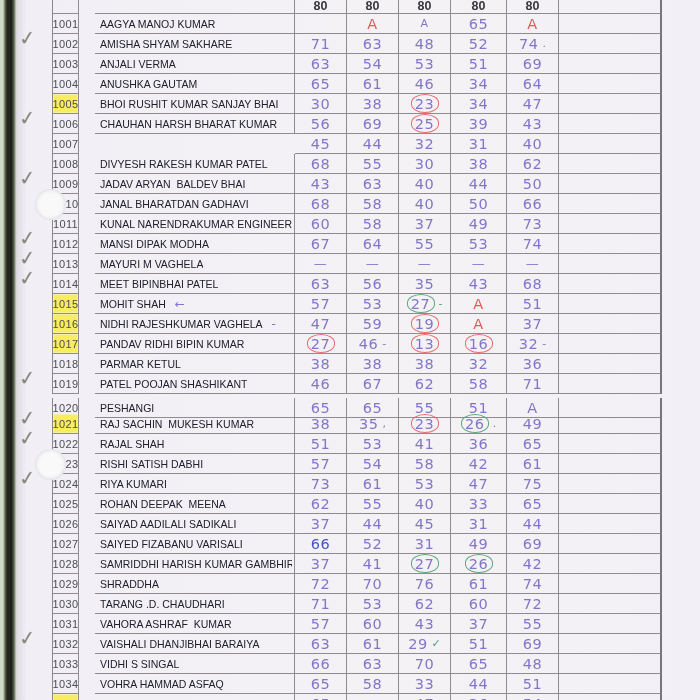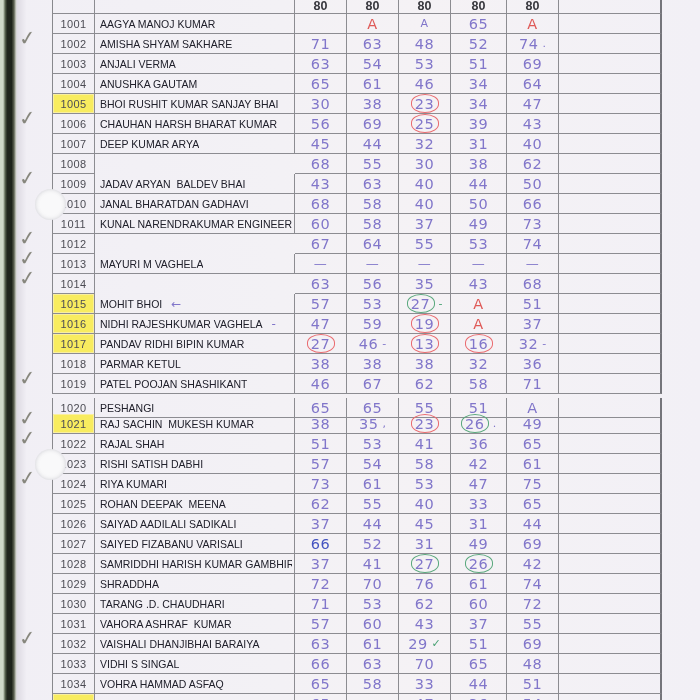--- a/index.html
+++ b/index.html
@@ -18,21 +18,21 @@
     background:linear-gradient(90deg,#dddae2,#f2f0f6);
   }
   #grid{position:absolute;left:52px;top:0;width:610px;height:700px;}
   .row{position:absolute;left:0;width:610px;height:20px;}
   .hrow{height:14px;}
   .cell{
     position:absolute;top:0;height:100%;box-sizing:border-box;
     border-right:1px solid #8c8c91;border-bottom:1px solid #8c8c91;
     display:flex;align-items:center;justify-content:center;overflow:visible;
   }
-  .c-roll{left:0;width:43px;border-left:1px solid #88888d;}
+  .c-roll{left:0;width:27px;border-left:1px solid #88888d;}
   .c-name{left:43px;width:200px;justify-content:flex-start;padding-left:5px;}
   .c-m0{left:243px;width:52px;}
   .c-m1{left:295px;width:52px;}
   .c-m2{left:347px;width:52px;}
   .c-m3{left:399px;width:56px;}
   .c-m4{left:455px;width:52px;}
   .c-extra{left:507px;width:103px;border-right:2px solid #75757b;}
   .hdr-label{
     font-size:12.5px;font-weight:700;color:#37373d;line-height:12px;
     align-self:flex-end;padding-bottom:1px;
@@ -239,23 +239,20 @@
         <div class="cell c-m4">
           <div class="ink">43</div>
         </div>
         <div class="cell c-extra"></div>
         <div class="checkmark">✓</div>
       </div>
       <div class="row" style="top: 134px;">
         <div class="cell c-roll">
           <div class="roll-text">1007</div>
         </div>
-        <div class="cell c-name">
-          <div class="name-text">DEEP KUMAR ARYA</div>
-        </div>
         <div class="cell c-m0">
           <div class="ink">45</div>
         </div>
         <div class="cell c-m1">
           <div class="ink">44</div>
         </div>
         <div class="cell c-m2">
           <div class="ink">32</div>
         </div>
         <div class="cell c-m3">
@@ -263,20 +260,23 @@
         </div>
         <div class="cell c-m4">
           <div class="ink">40</div>
         </div>
         <div class="cell c-extra"></div>
       </div>
       <div class="row" style="top: 154px;">
         <div class="cell c-roll">
           <div class="roll-text">1008</div>
         </div>
+        <div class="cell c-name">
+          <div class="name-text">DIVYESH RAKESH KUMAR PATEL</div>
+        </div>
         <div class="cell c-m0">
           <div class="ink">68</div>
         </div>
         <div class="cell c-m1">
           <div class="ink">55</div>
         </div>
         <div class="cell c-m2">
           <div class="ink">30</div>
         </div>
         <div class="cell c-m3">
@@ -358,20 +358,23 @@
         </div>
         <div class="cell c-m4">
           <div class="ink">73</div>
         </div>
         <div class="cell c-extra"></div>
       </div>
       <div class="row" style="top: 234px;">
         <div class="cell c-roll">
           <div class="roll-text">1012</div>
         </div>
+        <div class="cell c-name">
+          <div class="name-text">MANSI DIPAK MODHA</div>
+        </div>
         <div class="cell c-m0">
           <div class="ink">67</div>
         </div>
         <div class="cell c-m1">
           <div class="ink">64</div>
         </div>
         <div class="cell c-m2">
           <div class="ink">55</div>
         </div>
         <div class="cell c-m3">
@@ -405,20 +408,23 @@
         <div class="cell c-m4">
           <div class="ink dash">—</div>
         </div>
         <div class="cell c-extra"></div>
         <div class="checkmark">✓</div>
       </div>
       <div class="row" style="top: 274px;">
         <div class="cell c-roll">
           <div class="roll-text">1014</div>
         </div>
+        <div class="cell c-name">
+          <div class="name-text">MEET BIPINBHAI PATEL</div>
+        </div>
         <div class="cell c-m0">
           <div class="ink">63</div>
         </div>
         <div class="cell c-m1">
           <div class="ink">56</div>
         </div>
         <div class="cell c-m2">
           <div class="ink">35</div>
         </div>
         <div class="cell c-m3">
@@ -428,21 +434,21 @@
           <div class="ink">68</div>
         </div>
         <div class="cell c-extra"></div>
         <div class="checkmark">✓</div>
       </div>
       <div class="row hl" style="top: 294px;">
         <div class="cell c-roll">
           <div class="roll-text">1015</div>
         </div>
         <div class="cell c-name">
-          <div class="name-text">MOHIT BHOI</div>
+          <div class="name-text">MOHIT SHAH</div>
           <div class="name-suffix">←</div>
         </div>
         <div class="cell c-m0">
           <div class="ink">57</div>
         </div>
         <div class="cell c-m1">
           <div class="ink">53</div>
         </div>
         <div class="cell c-m2">
           <div class="ink circled circ-green">27</div>

